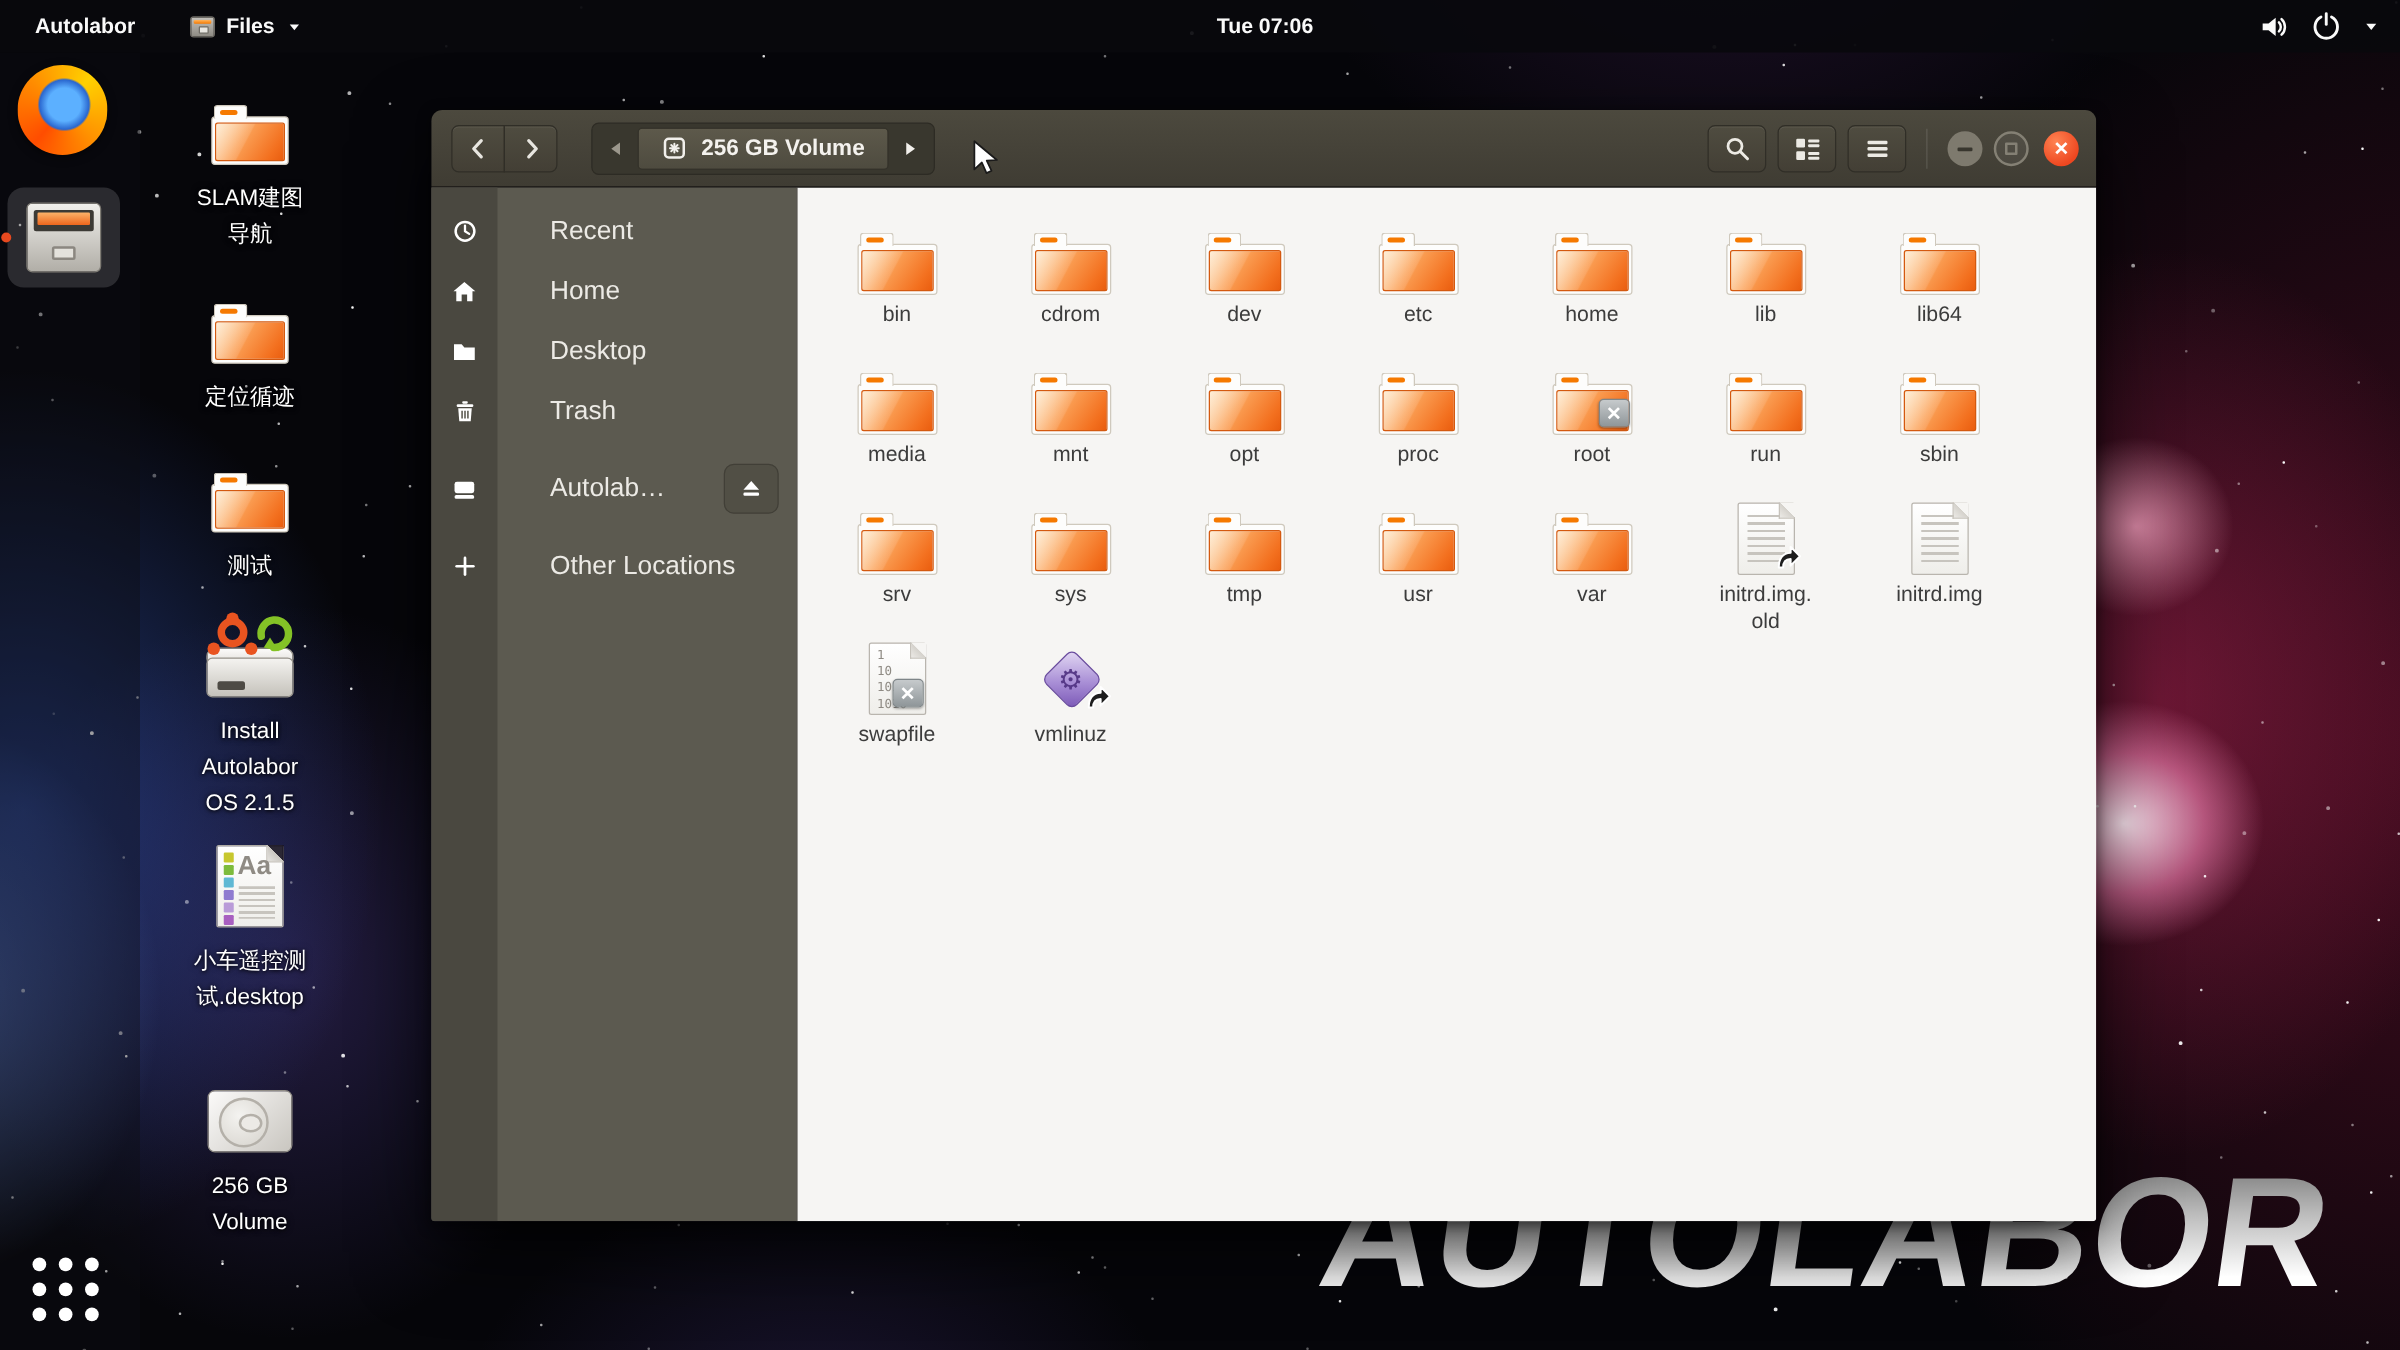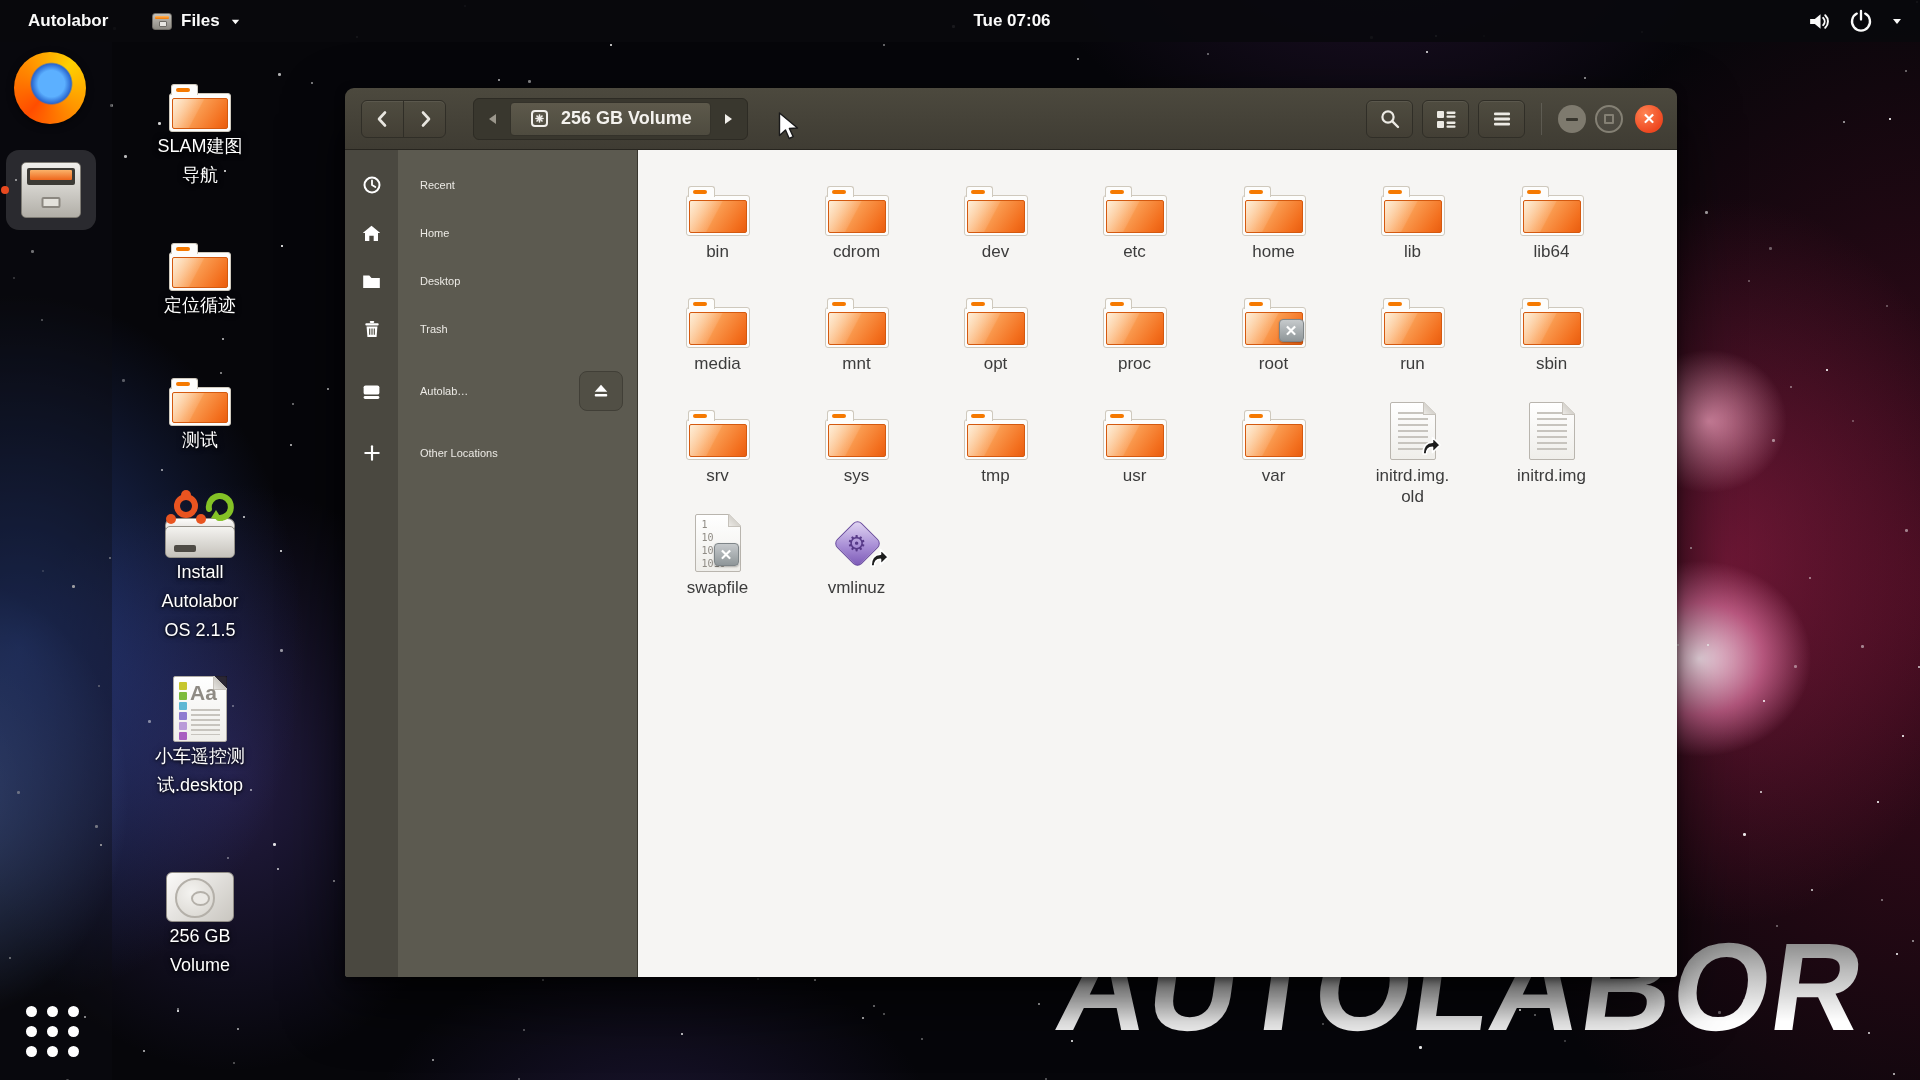--- a/index.html
+++ b/index.html
@@ -51,21 +51,21 @@
   .i-cabinet .drawer-open { position:absolute; top:5px; left:5px; right:5px; height:17px; background:#3c3a35; border-radius:2px; }
   .i-cabinet .folder-in { position:absolute; top:7px; left:8px; right:8px; height:10px; background:linear-gradient(#fbb269,#ee661c); border-radius:1px; }
   .i-cabinet .handle { position:absolute; bottom:9px; left:50%; transform:translateX(-50%); width:19px; height:11px; background:#e4e2dc; border:2px solid #8b8780; border-radius:2px; }
   .running-dot { position:absolute; left:1px; top:186px; width:8px; height:8px; border-radius:50%; background:#e8491f; z-index:11; }
   .app-grid { position:absolute; left:26px; top:1006px; z-index:10; display:grid; grid-template-columns:repeat(3,11px); gap:9px 10px; }
   .app-grid i { width:11px; height:11px; background:#fff; border-radius:50%; }
 
   .d-item { position:absolute; left:118px; width:164px; display:flex; flex-direction:column; align-items:center; z-index:10; }
   .d-item:nth-child(1){ top:84px; } .d-item:nth-child(2){ top:243px; } .d-item:nth-child(3){ top:378px; }
   .d-item:nth-child(4){ top:492px; } .d-item:nth-child(5){ top:676px; } .d-item:nth-child(6){ top:872px; }
-  .d-label { color:#fff; font-size:18px; line-height:1.6; text-align:center; white-space:pre-line;
+  .d-label { margin-top:12px; color:#fff; font-size:18px; line-height:1.6; text-align:center; white-space:pre-line;
     text-shadow:0 1px 3px rgba(0,0,0,0.95), 0 0 6px rgba(0,0,0,0.6); }
 
   
   .i-folder { position:relative; width:64px; height:50px; }
   .i-folder .back { position:absolute; top:9px; left:0; right:0; bottom:0; background:#fdfdfc; border:1px solid #cfc9bd; border-radius:3px; }
   .i-folder .tab { position:absolute; top:0; left:2px; width:27px; height:11px; background:#fdfdfc; border:1px solid #cfc9bd; border-bottom:none; border-radius:3px 3px 0 0; }
   .i-folder .tab::after { content:""; position:absolute; top:3px; left:4px; width:14px; height:4px; border-radius:2px; background:#f57900; }
   .i-folder .front { position:absolute; top:14px; left:3px; right:3px; bottom:3px; border-radius:2px;
     background:linear-gradient(125deg,#fdd9a7 0%,#fba258 38%,#f3701f 82%,#e95d0f 100%); border:1px solid #d4590f; }
   .i-folder .front::before { content:""; position:absolute; inset:0; border-radius:2px;
@@ -129,21 +129,21 @@
   .tool-btn { width:47px; border-radius:6px; }
   .hdr-sep { width:1px; height:32px; background:rgba(255,255,255,0.13); margin:0 7px; }
   .wc { width:28px; height:28px; border-radius:50%; display:flex; align-items:center; justify-content:center; }
   .wc-min { background:#7e7a6e; } .wc-min i { width:12px; height:3px; background:#38362e; border-radius:1px; }
   .wc-max { border:2px solid #848074; background:rgba(255,255,255,0.05); } .wc-max i { width:10px; height:10px; border:2px solid #848074; border-radius:1px; }
   .wc-close { background:radial-gradient(circle at 35% 30%, #ff8352, #ee4720 72%); color:#fff; font-size:15px; font-weight:bold; margin-left:3px; }
 
   .win-body { flex:1; display:flex; min-height:0; }
   .sidebar { width:292px; flex:0 0 292px; background:#5c5a50; position:relative; padding-top:11px; }
   .sidebar::before { content:""; position:absolute; left:0; top:0; bottom:0; width:53px; background:#4a4840; }
-  .side-item { position:relative; height:48px; display:flex; align-items:center; color:#eceae5; font-size:11px; }
+  .side-item { position:relative; height:48px; display:flex; align-items:center; color:#eceae5; font-size:21px;gap:20px; }
   .side-item.gap { margin-top:14px; }
   .side-icon { width:53px; flex:0 0 53px; display:flex; justify-content:center; position:relative; z-index:1; }
   .side-label { padding-left:22px; white-space:nowrap; }
   .eject-btn { position:absolute; right:14px; top:4px; width:44px; height:40px; background:#514f45; border:1px solid #413f37; border-radius:8px;
     display:flex; align-items:center; justify-content:center; }
 
   .content { flex:1; background:#f6f5f3; border-left:1px solid #38362e; display:grid;
     grid-template-columns:repeat(7,139px); grid-auto-rows:112px; padding:28px 0 0 10px; align-content:start; }
   .file-item { display:flex; flex-direction:column; align-items:center; }
   .icon-wrap { height:58px; display:flex; align-items:flex-end; justify-content:center; position:relative; }

